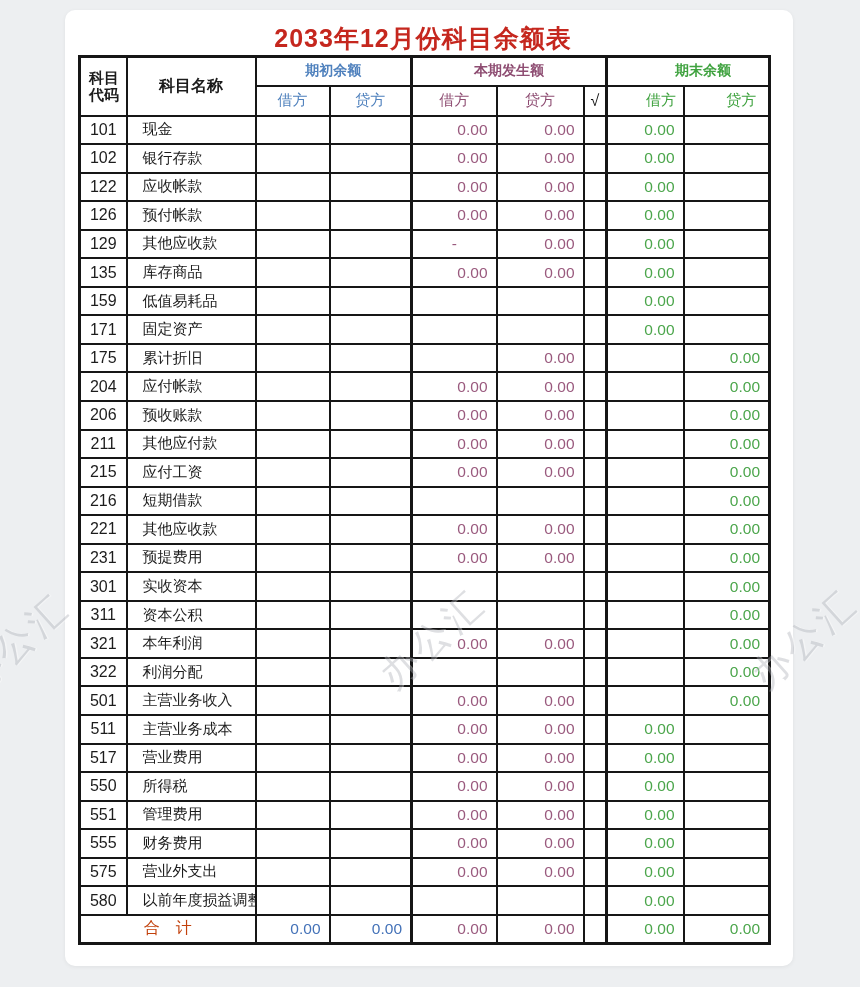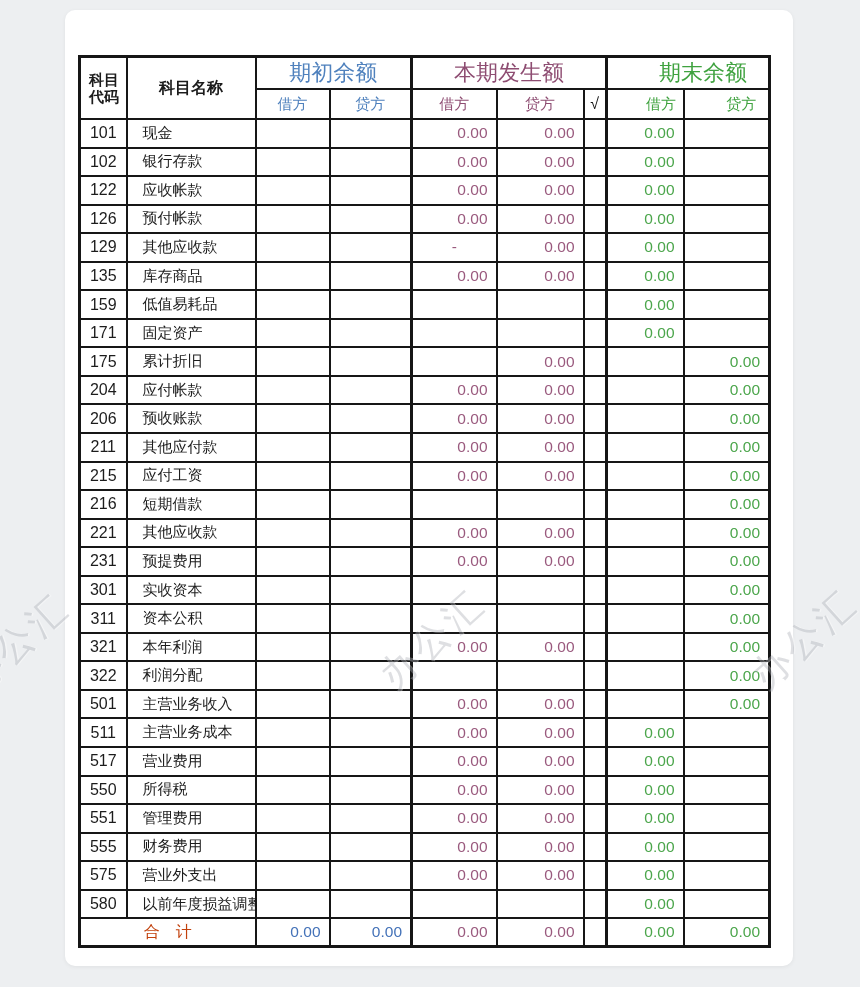--- a/index.html
+++ b/index.html
@@ -51,21 +51,21 @@
     color:#1c1c1c;
     font-size:15px;
     background:transparent;
   }
   thead tr.group-row{height:29px;}
   thead tr.sub-row{height:30px;}
   tbody tr{height:28.55px;}
   th{font-weight:normal;}
   .h-code{font-weight:bold;font-size:15px;text-align:center;line-height:1.15;}
   .h-name{font-weight:bold;font-size:16px;text-align:center;margin-top:7px;}
-  .h-group{font-size:22px;text-align:center;}
+  .h-group{font-size:14px;text-align:center;font-weight:bold;}
   .h-sub{font-size:15px;text-align:center;}
   .g-opening{color:var(--c-opening);}
   .g-current{color:var(--c-current);}
   .g-ending{color:var(--c-ending);padding-left:38px;}
   .h-check{font-size:16px;text-align:center;color:#111;padding:0;}
   .col-code{text-align:center;font-size:16px;}
   .col-name{text-align:left;padding-left:15px;font-size:15px;}
   .col-check{padding:0;}
   .num{text-align:right;font-size:15.5px;}
   .v-opening{color:var(--c-opening-val);}
@@ -88,20 +88,21 @@
     white-space:nowrap;
   }
   .wm-left{left:-30px;top:660px;}
   .wm-center{left:386px;top:656px;}
   .wm-right{left:758px;top:656px;}
 </style>
 </head>
 <body>
 
 <div class="card">
+  <div class="page-title">2033年12月份科目余额表</div>
 
   <div class="table-wrap">
     <table>
       <colgroup>
         <col style="width:47px">
         <col style="width:129px">
         <col style="width:74px">
         <col style="width:82px">
         <col style="width:85px">
         <col style="width:87px">

